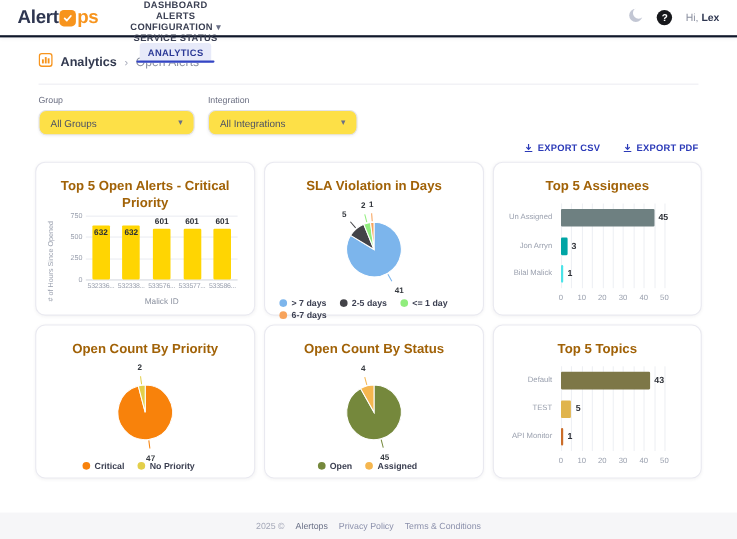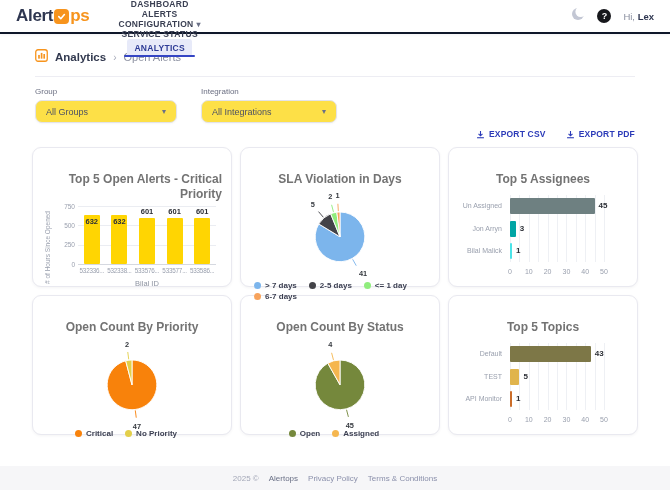--- a/index.html
+++ b/index.html
@@ -29,38 +29,38 @@
   .greeting b { color:#2e3650; }
 
   
   .breadcrumb { display:flex; align-items:center; gap:7px; margin:14px 35px 10px; }
   .crumb-section { font-size:11.5px; font-weight:bold; color:#32394f; }
   .crumb-sep { font-size:10px; color:#a7abba; }
   .crumb-page { font-size:11px; color:#8a8f9f; }
   .divider { border-top:1px solid #ededf3; margin:0 35px; }
 
   
-  .filters { display:flex; gap:24px; margin:10px 35px 0; }
+  .filters { display:flex; gap:12px; margin:10px 35px 0; }
   .filter-label { font-size:8px; color:#6b6f82; margin-bottom:4px; }
   .select-box { width:142px; height:23px; border:1px solid #e3e3ea; border-radius:7px;
     display:flex; align-items:center; justify-content:space-between; padding:0 10px;
     font-size:9px; color:#4c5164; cursor:pointer; background:#fde047; box-shadow:0 1px 2px rgba(40,40,60,.04); }
   .select-box .caret { color:#6a7086; font-size:8px; }
 
   
   .export-row { display:flex; justify-content:flex-end; gap:20px; margin:6px 35px 4px; }
   .export-link { display:flex; align-items:center; gap:4px; font-size:8.5px; font-weight:bold;
     color:#2b3ab8; letter-spacing:.2px; cursor:pointer; }
 
   
   .grid { display:grid; grid-template-columns:repeat(3,1fr); gap:8px; margin:4px 32px 0; }
   .card { height:140px; background:#fff; border:1px solid #e9e9f0; border-radius:9px;
     box-shadow:0 1px 3px rgba(40,40,60,.05); padding:8px 9px 6px; display:flex; flex-direction:column; }
-  .chart-title { font-size:12px; color:#737373; width:fit-content; max-width:100%;
-    margin:16px auto 2px; text-align:right; line-height:1.25; }
+  .chart-title { font-size:12px; color:#a16207; width:fit-content; max-width:100%;
+    margin:6px auto 2px; text-align:center; line-height:1.25; }
   .chart-body { flex:1; position:relative; }
 
   
   .col-ylabel { position:absolute; left:0; top:0; height:88px; width:10px;
     writing-mode:vertical-rl; transform:rotate(180deg); display:flex; align-items:center;
     justify-content:center; font-size:6.5px; color:#9aa0ae; white-space:nowrap; }
   .col-plot { position:absolute; left:36px; right:6px; top:2px; height:58px; display:flex; }
   .col-grid { position:absolute; left:36px; right:6px; height:1px; background:#ebedf2; }
   .col-ytick { position:absolute; left:10px; width:23px; text-align:right; font-size:6.5px; color:#9aa0ae; }
   .col-slot { flex:1; position:relative; }
@@ -224,21 +224,21 @@
             <div class="col-val" style="top: 0.522667px;">601</div>
           </div>
         </div>
         <div class="col-xlabels">
           <div class="col-xlabel">532336...</div>
           <div class="col-xlabel">532338...</div>
           <div class="col-xlabel">533576...</div>
           <div class="col-xlabel">533577...</div>
           <div class="col-xlabel">533586...</div>
         </div>
-        <div class="col-xtitle">Bilal ID</div>
+        <div class="col-xtitle">Malick ID</div>
       </div>
   </article>
   <article class="card">
     <h3 class="chart-title">SLA Violation in Days</h3>
     <div class="chart-body">
         <svg viewBox="0 0 180 100" width="180" height="92" class="pie-svg">
           <path d="M 90 52 L 90 25 A 27 27 0 1 1 66.91114539885565 38.003400655615835 Z" fill="#7cb5ec" stroke="#fff" stroke-width="1"></path>
           <path d="M 103.74009145611026 76.3969237154549 L 107.66583187214178 83.36747334844202" stroke="#7cb5ec" fill="none" stroke-width="1"></path>
           <text x="110.61013718416541" y="94.59538557318234" text-anchor="start" class="pie-label">41</text>
           <path d="M 90 52 L 66.91114539885565 38.003400655615835 A 27 27 0 0 1 79.86779086825689 26.973247551657415 Z" fill="#434348" stroke="#fff" stroke-width="1"></path>

